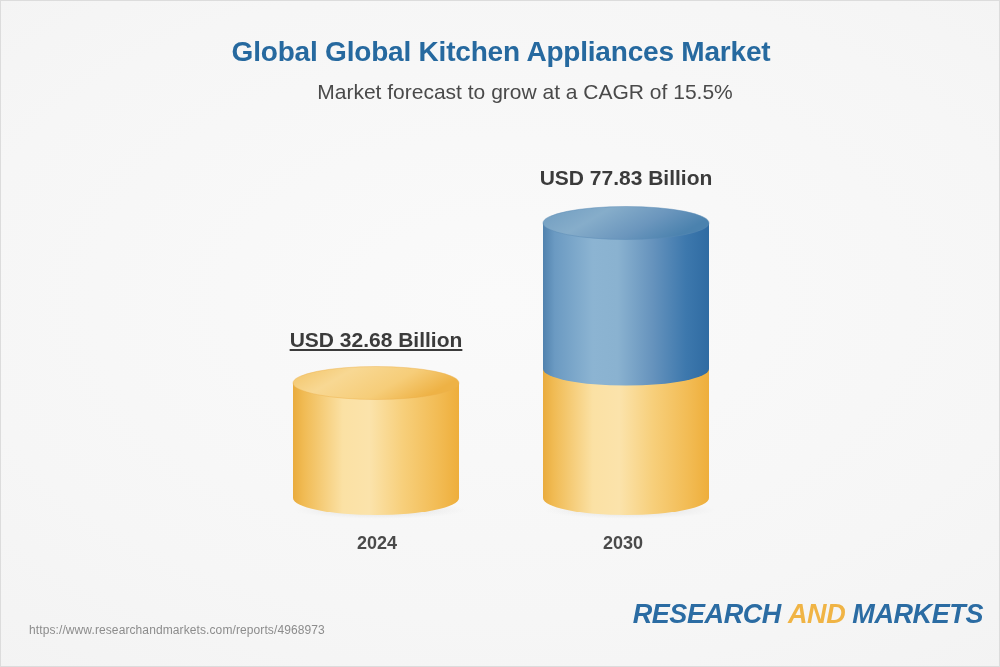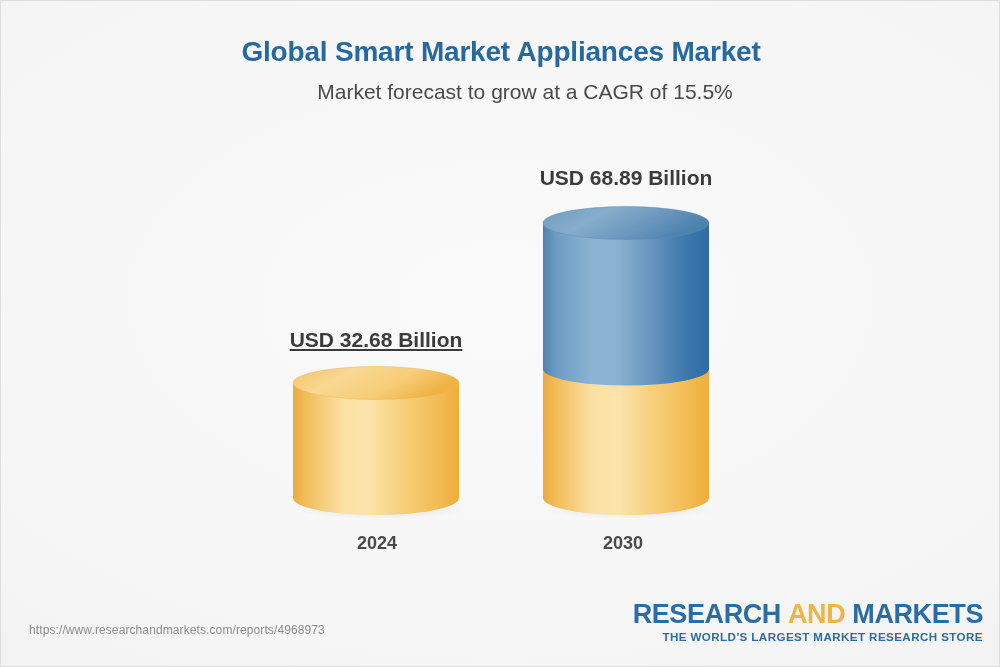--- a/index.html
+++ b/index.html
@@ -98,21 +98,22 @@
     top: 622px;
     font-size: 12px;
     color: #8c8c8c;
     letter-spacing: 0.1px;
   }
 
   .logo {
     position: absolute;
     right: 16px;
     top: 600px;
-    text-align: right;
+    text-align: left;
+    font-style: italic;
   }
   .logo-main {
     font-size: 27px;
     font-weight: bold;
     color: #2b6ca3;
     letter-spacing: -0.4px;
     line-height: 1;
     white-space: nowrap;
   }
   .logo-main .logo-and {
@@ -127,21 +128,21 @@
     line-height: 1;
     white-space: nowrap;
   }
 </style>
 </head>
 <body>
 
 <div class="infographic">
 
   <div class="header">
-    <h1 class="chart-title">Global Smart Market Appliances Market</h1>
+    <h1 class="chart-title">Global Global Kitchen Appliances Market</h1>
     <p class="chart-subtitle">Market forecast to grow at a CAGR of 15.5%</p>
   </div>
 
   <div class="plot">
 
     <div class="value-label" style="left: 225px; top: 327px; text-decoration: underline;">USD 32.68 Billion</div>
 
     <div class="cylinder" style="left: 291px; top: 366px;">
       <svg width="170" height="150" viewBox="0 0 170 150">
         <defs>
@@ -175,21 +176,21 @@
         <path d="M 1 16 L 1 131 A 83 17 0 0 0 167 131 L 167 16 Z" fill="url(#yBody24)"></path>
 
         <ellipse cx="84" cy="16" rx="83" ry="16.5" fill="url(#yTop24)"></ellipse>
 
         <ellipse cx="84" cy="16" rx="83" ry="16.5" fill="none" stroke="#edb24b" stroke-opacity="0.55" stroke-width="0.8"></ellipse>
       </svg>
     </div>
 
     <div class="year-label" style="left: 226px; top: 532px;">2024</div>
 
-    <div class="value-label" style="left: 475px; top: 165px;">USD 68.89 Billion</div>
+    <div class="value-label" style="left: 475px; top: 165px;">USD 77.83 Billion</div>
 
     <div class="cylinder" style="left: 541px; top: 206px;">
       <svg width="170" height="310" viewBox="0 0 170 310">
         <defs>
 
           <linearGradient id="bBody30" x1="0" y1="0" x2="1" y2="0">
             <stop offset="0.00" stop-color="#5182ae"></stop>
             <stop offset="0.07" stop-color="#6b9ac2"></stop>
             <stop offset="0.30" stop-color="#8cb4d2"></stop>
             <stop offset="0.45" stop-color="#8ab2d0"></stop>
@@ -233,16 +234,15 @@
     </div>
 
     <div class="year-label" style="left: 472px; top: 532px;">2030</div>
 
   </div>
 
   <div class="footer-url">https://www.researchandmarkets.com/reports/4968973</div>
 
   <div class="logo">
     <div class="logo-main"><span style="margin-right: 0.26em;">RESEARCH</span><span class="logo-and" style="margin-right: 0.26em;">AND</span><span>MARKETS</span></div>
-    <div class="logo-tagline">THE WORLD'S LARGEST MARKET RESEARCH STORE</div>
   </div>
 
 </div>
 
 </body></html>

